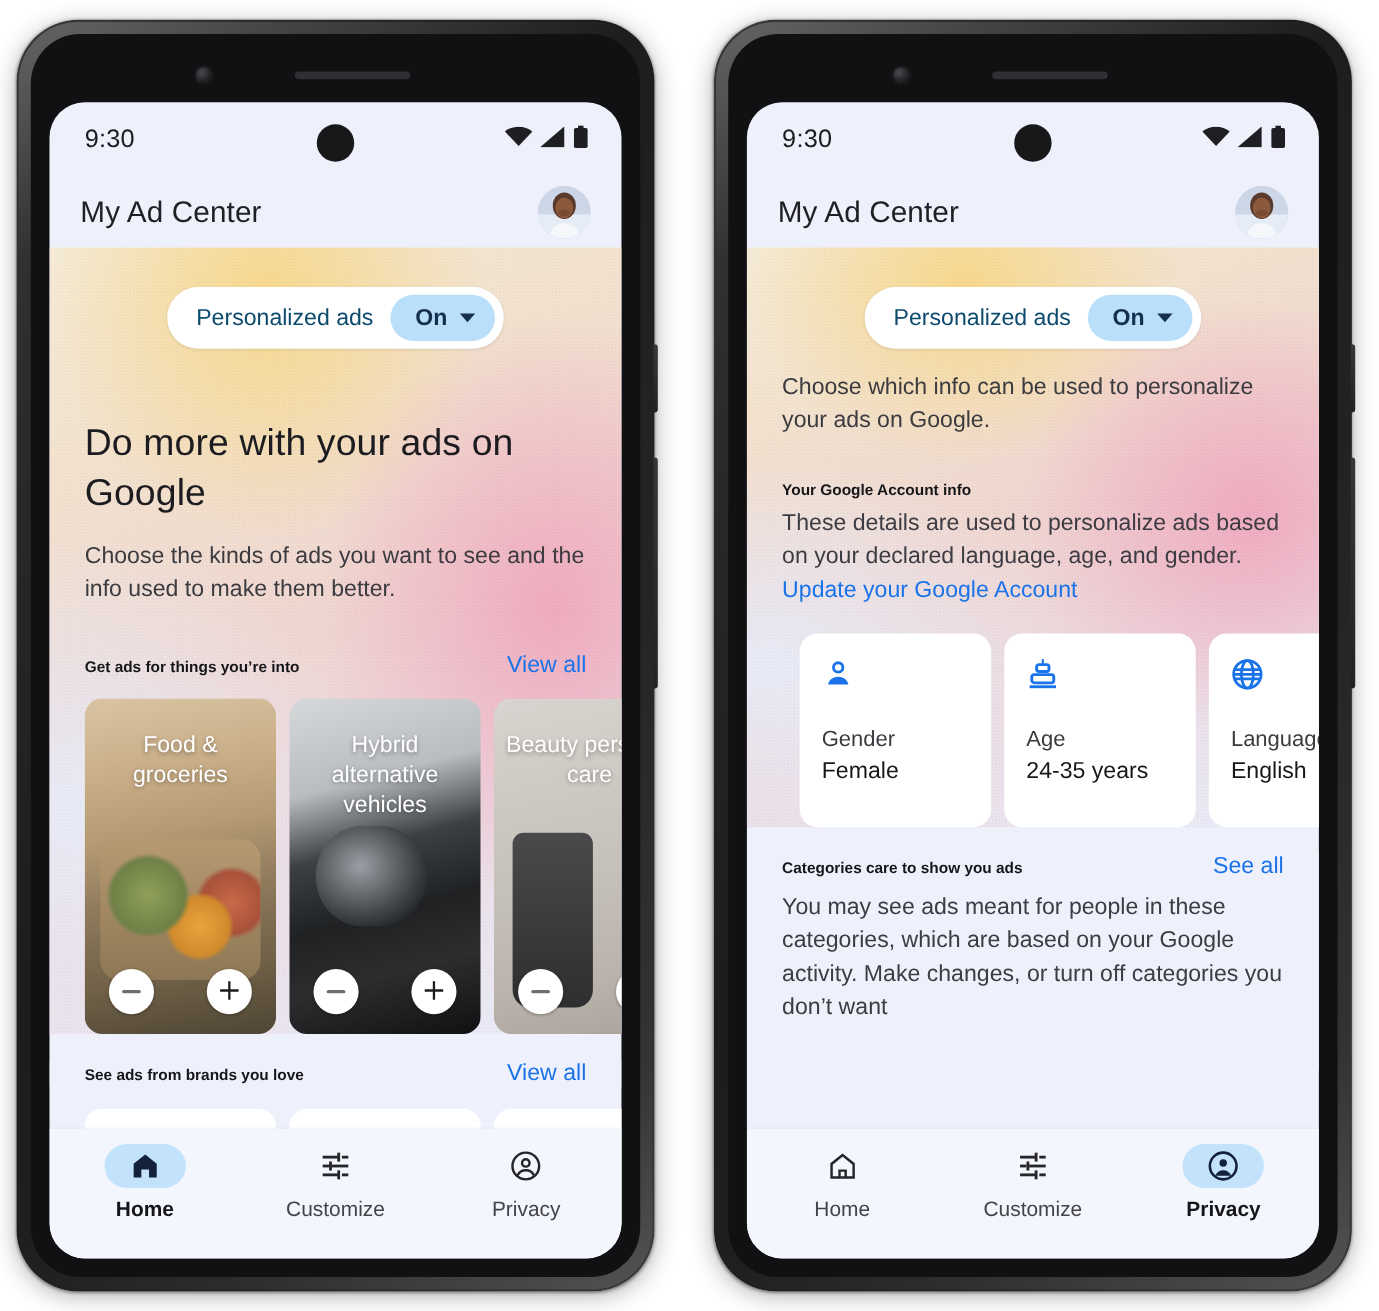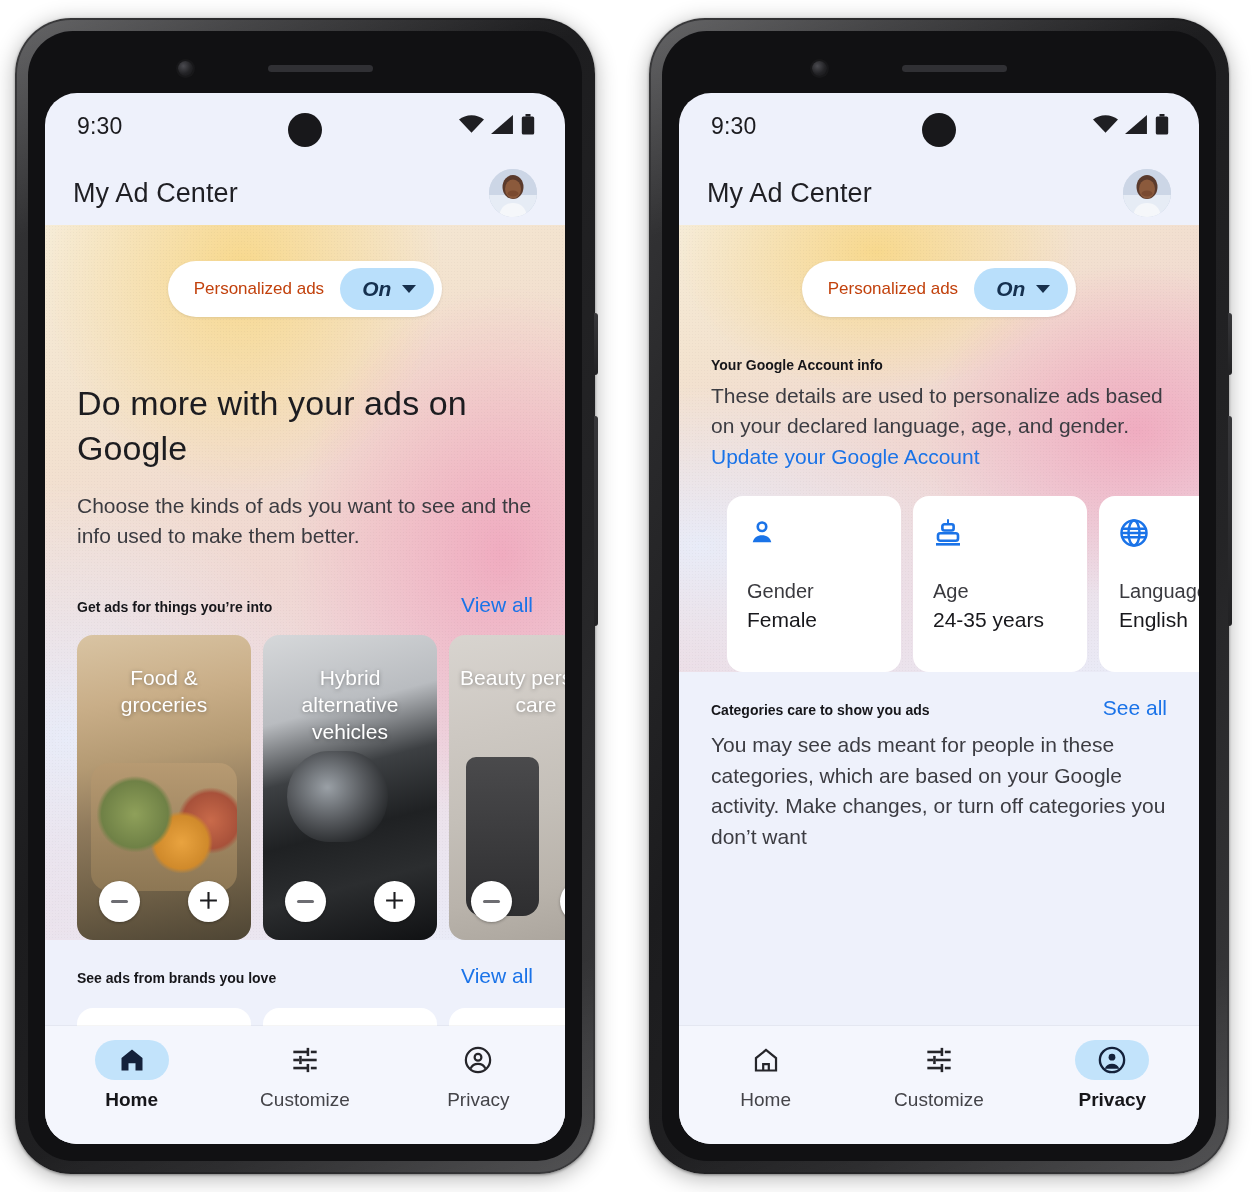--- a/index.html
+++ b/index.html
@@ -54,23 +54,23 @@
   }
   .hero::after{content:"";position:absolute;inset:0;pointer-events:none;opacity:.30;
     background-image:radial-gradient(rgba(0,0,0,.10) .6px, transparent .7px);
     background-size:3px 3px;}
   .hero > *{position:relative;z-index:2;}
 
   
   .pill-wrap{display:flex;justify-content:center;padding-top:36px;}
   .pill{display:flex;align-items:center;background:#fff;border-radius:40px;padding:7px 8px 7px 26px;
         box-shadow:0 1px 3px rgba(0,0,0,.10);}
-  .pill-label{font-size:17px;color:#c2410c;margin-right:16px;}
+  .pill-label{font-size:21px;color:#0c4a6e;margin-right:16px;}
   .pill-val{display:flex;align-items:center;gap:11px;background:#b9dffb;border-radius:30px;padding:9px 18px 9px 22px;}
-  .pill-val span{font-size:21px;font-weight:600;color:#15304f;font-style:italic;}
+  .pill-val span{font-size:21px;font-weight:600;color:#15304f;}
   .caret{width:0;height:0;border-left:7px solid transparent;border-right:7px solid transparent;border-top:8px solid #18304c;}
 
   .hero-pad{padding:0 32px;}
   .h1{font-size:34px;line-height:1.33;color:#1c1c20;margin:64px 0 0;font-weight:400;letter-spacing:.1px;}
   .h1.small{font-size:33px;}
   .sub{font-size:21px;line-height:1.42;color:#3b3b40;margin:20px 0 0;}
 
   .sec-head{display:flex;align-items:baseline;justify-content:space-between;margin-top:42px;}
   .sec-title{font-size:14px;font-weight:700;color:#16161a;}
   .sec-link{font-size:21px;color:#1a73e8;}
@@ -339,20 +339,21 @@
           <div class="pill">
             <div class="pill-label">Personalized ads</div>
             <div class="pill-val">
               <span>On</span>
               <i class="caret"></i>
             </div>
           </div>
         </div>
 
         <div class="hero-pad">
+          <p class="sub">Choose which info can be used to personalize your ads on Google.</p>
 
           <div class="sec-title" style="margin-top:40px;">Your Google Account info</div>
           <p class="body-txt" style="margin-top:8px;"><span>These details are used to personalize ads based on your declared language, age, and gender. </span><a class="inline" href="#">Update your Google Account</a></p>
         </div>
 
         <div class="info-cards">
           <div class="infocard">
             <div class="ic">
               <svg width="30" height="30" viewBox="0 0 24 24">
                   <circle cx="12" cy="7" r="3.4" fill="none" stroke="#1a73e8" stroke-width="2.1"></circle>

